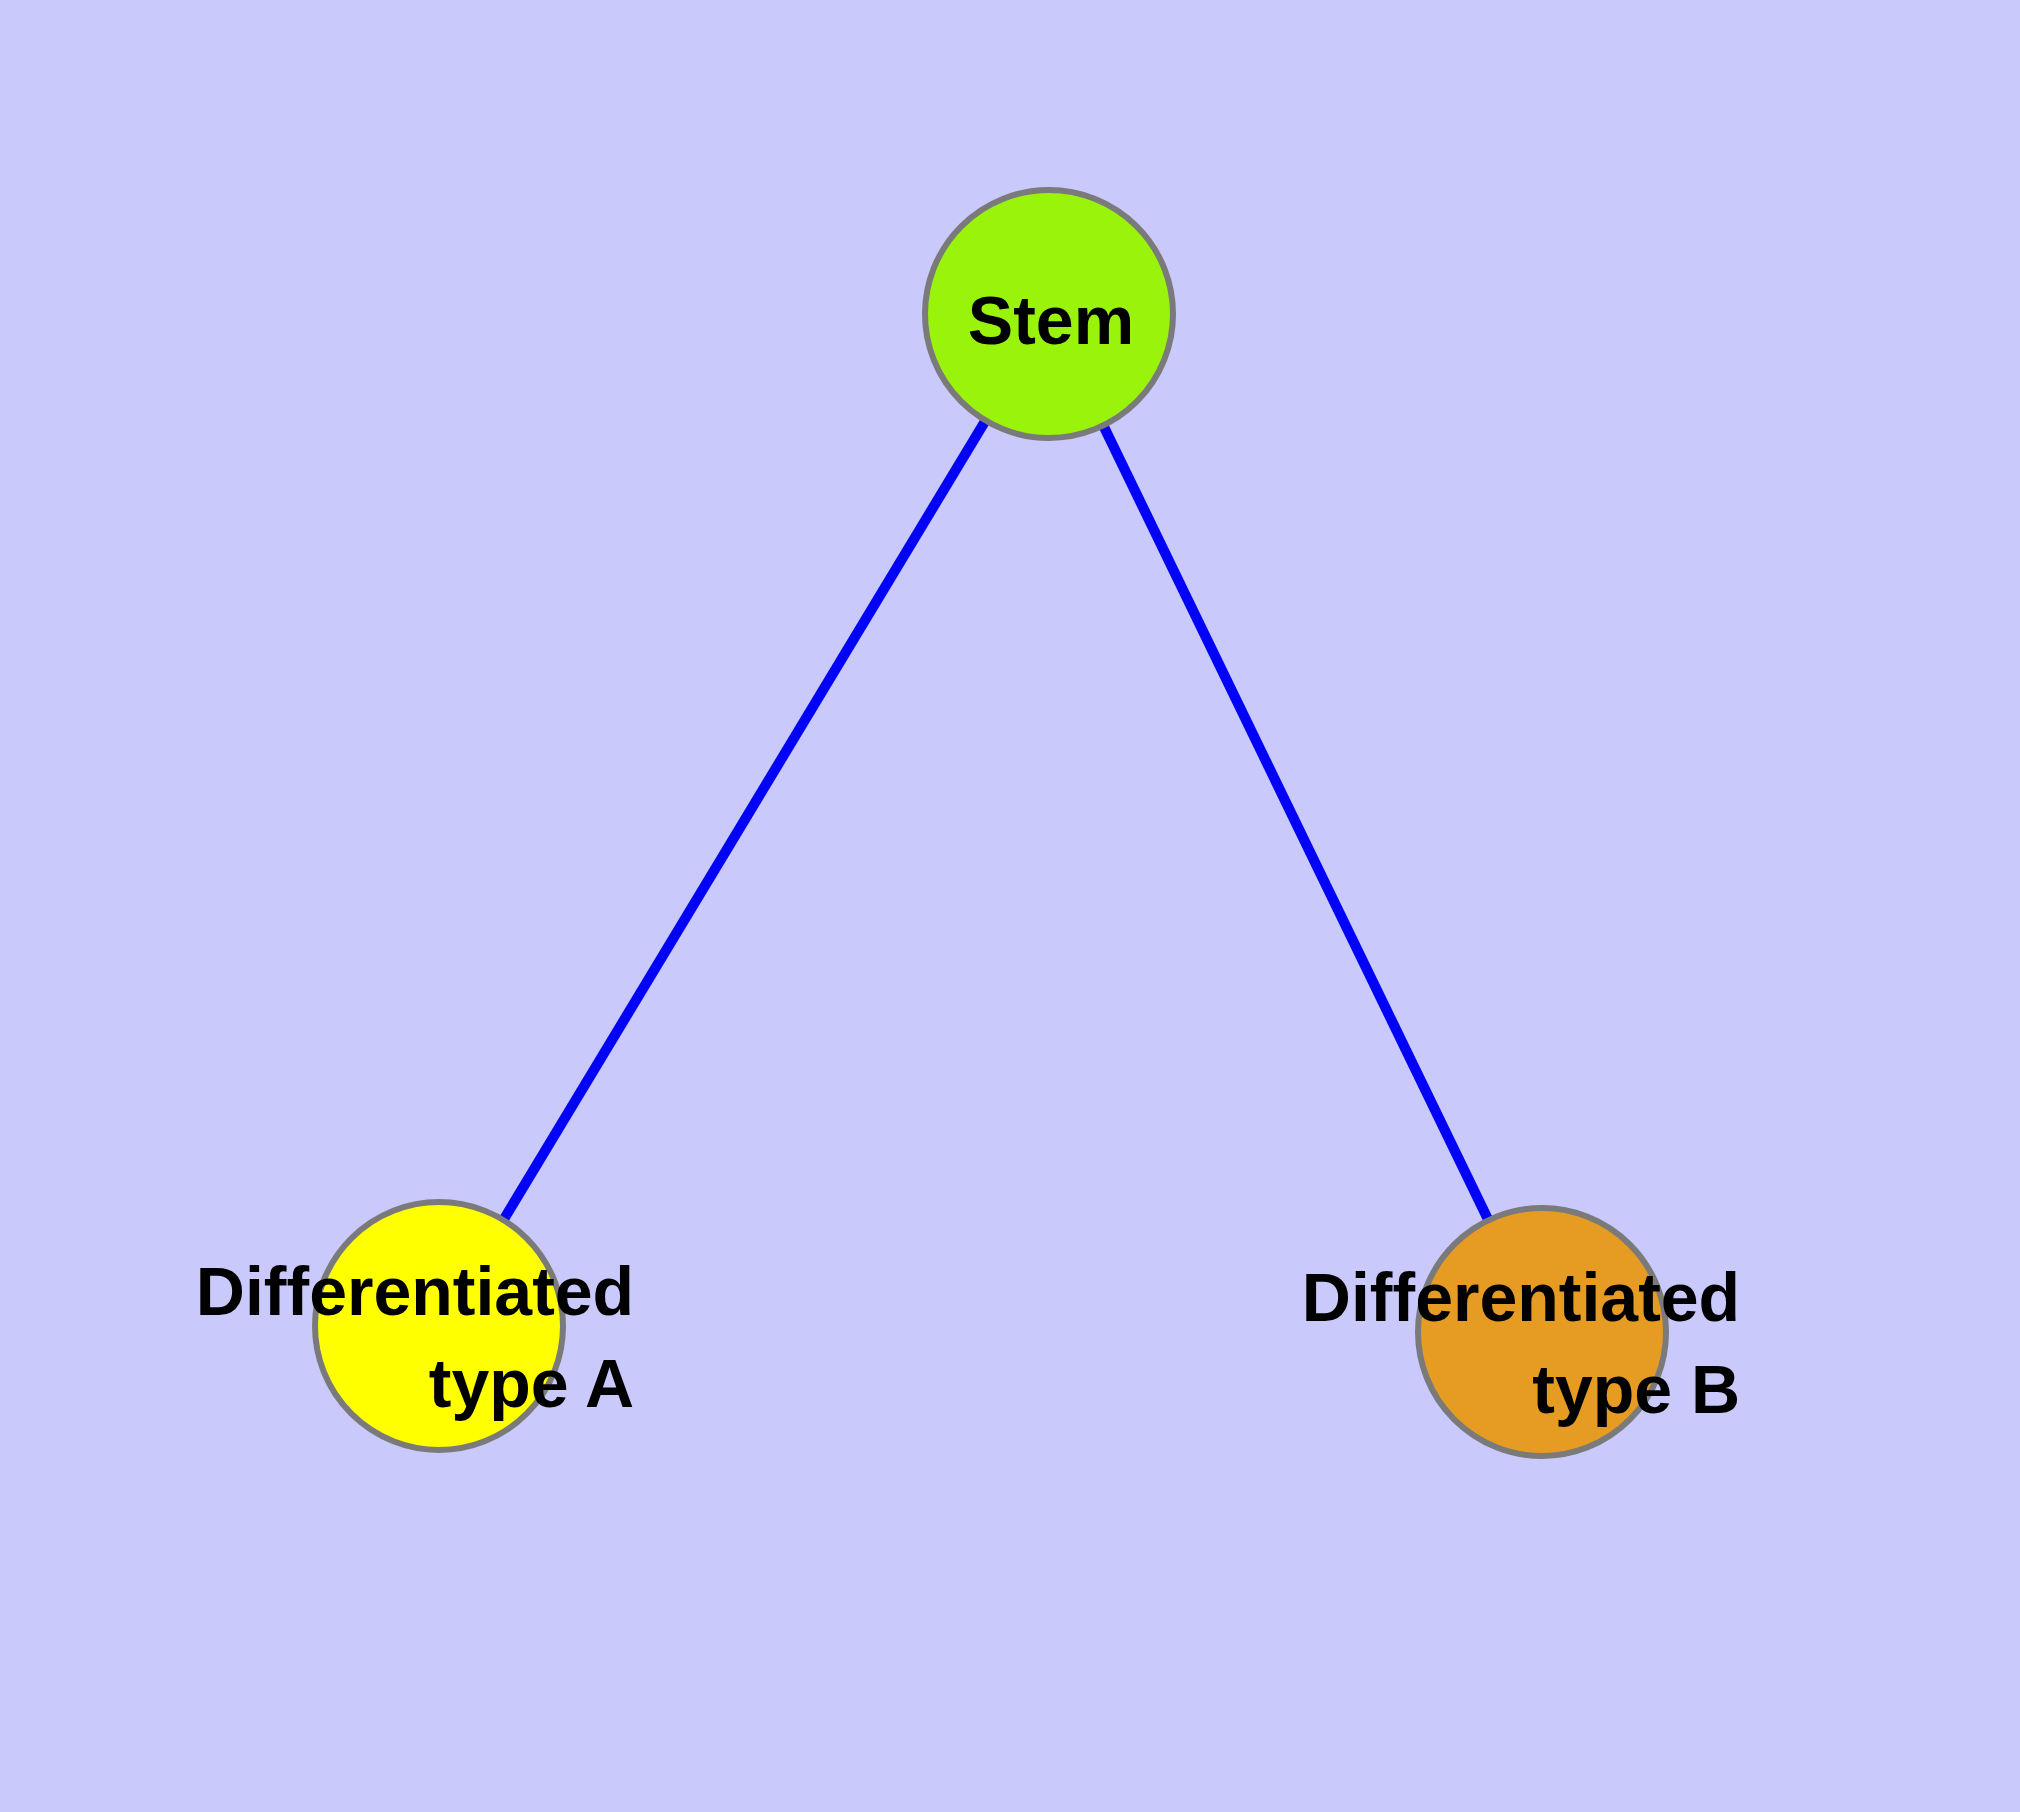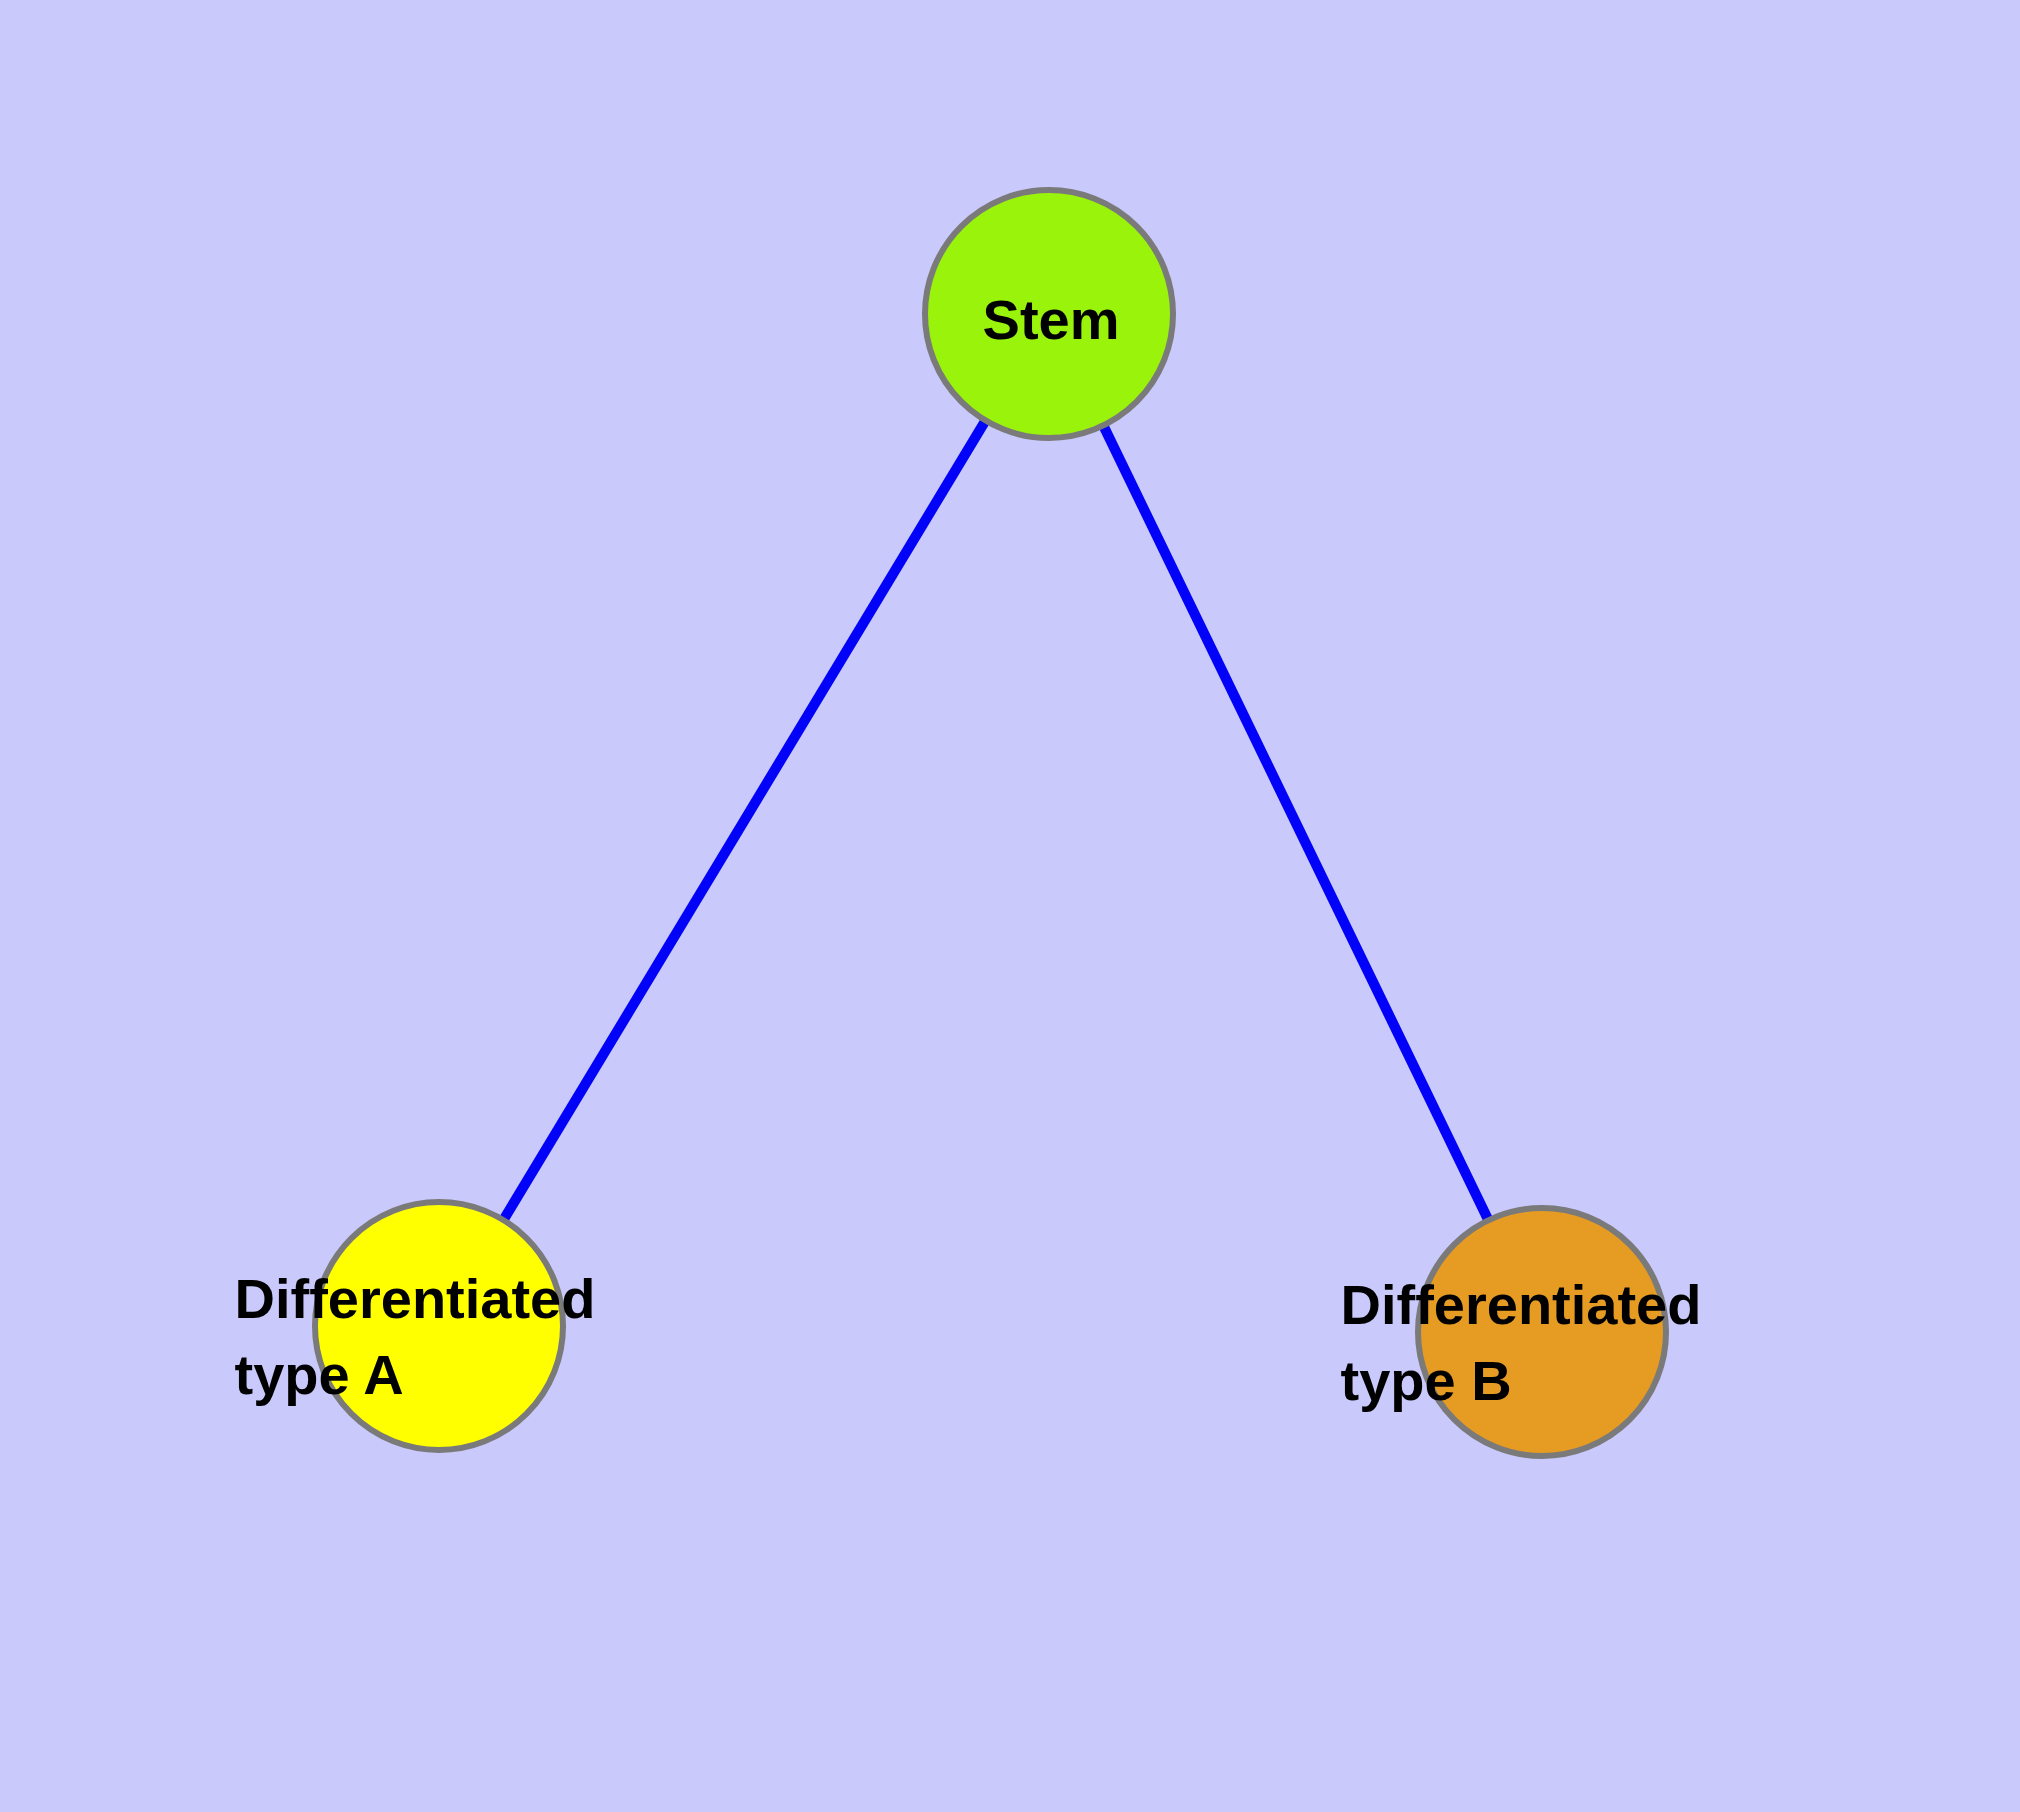--- a/index.html
+++ b/index.html
@@ -33,25 +33,25 @@
     border: 6px solid #7A7A7A;
     border-radius: 50%;
   }
   #node-stem   { left: 922px; top: 187px;  background: #9AF30B; }
   #node-type-a { left: 312px;  top: 1199px; background: #FFFF00; }
   #node-type-b { left: 1415px; top: 1205px; background: #E69B23; }
   .node-label {
     position: absolute;
     transform: translate(-50%, -50%);
     font-weight: bold;
-    font-size: 56px;
+    font-size: 68px;
     line-height: 1.36;
     color: #000000;
     white-space: pre-line;
-    text-align: left;
+    text-align: right;
   }
   #label-stem   { left: 1051px; top: 320px;  }
   #label-type-a { left: 415px;  top: 1337px; }
   #label-type-b { left: 1521px; top: 1343px; }
 </style>
 </head>
 <body>
 
 <div class="canvas">
 

